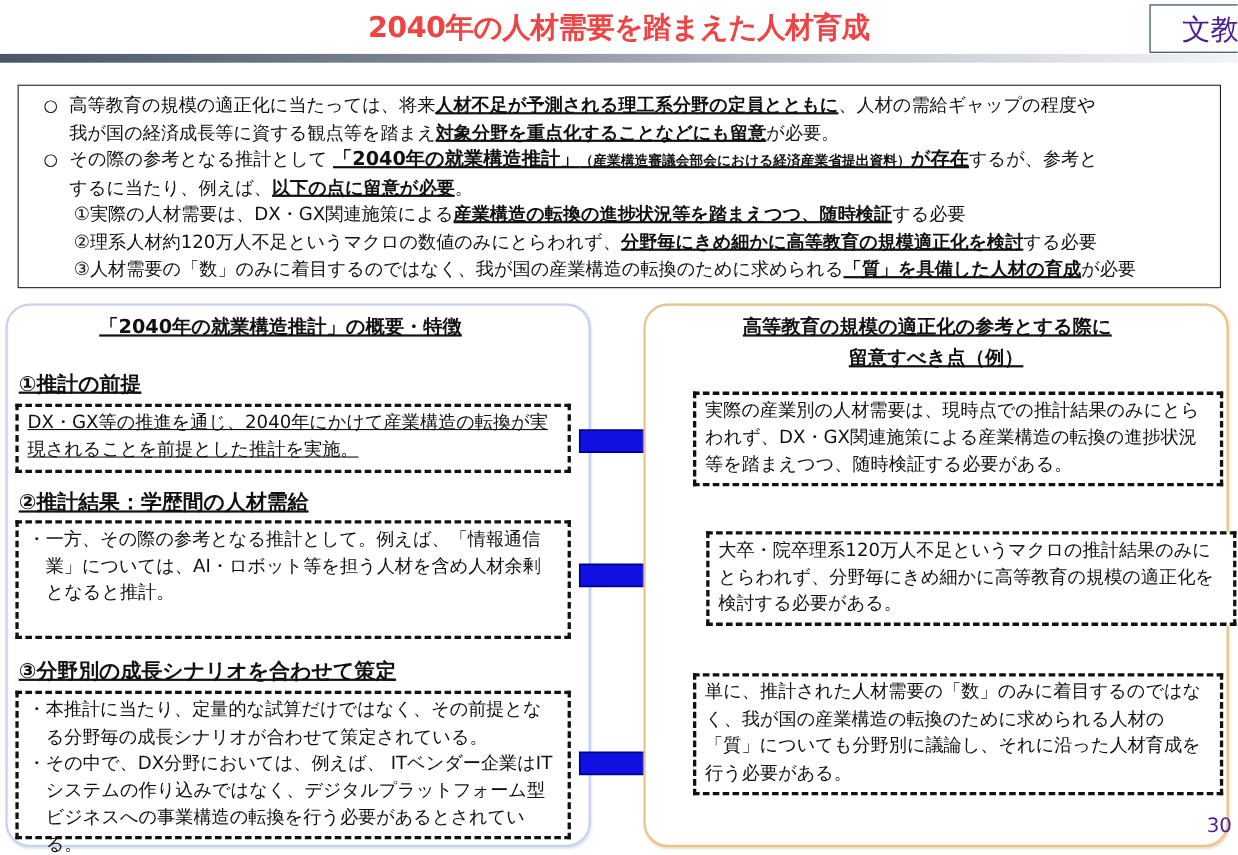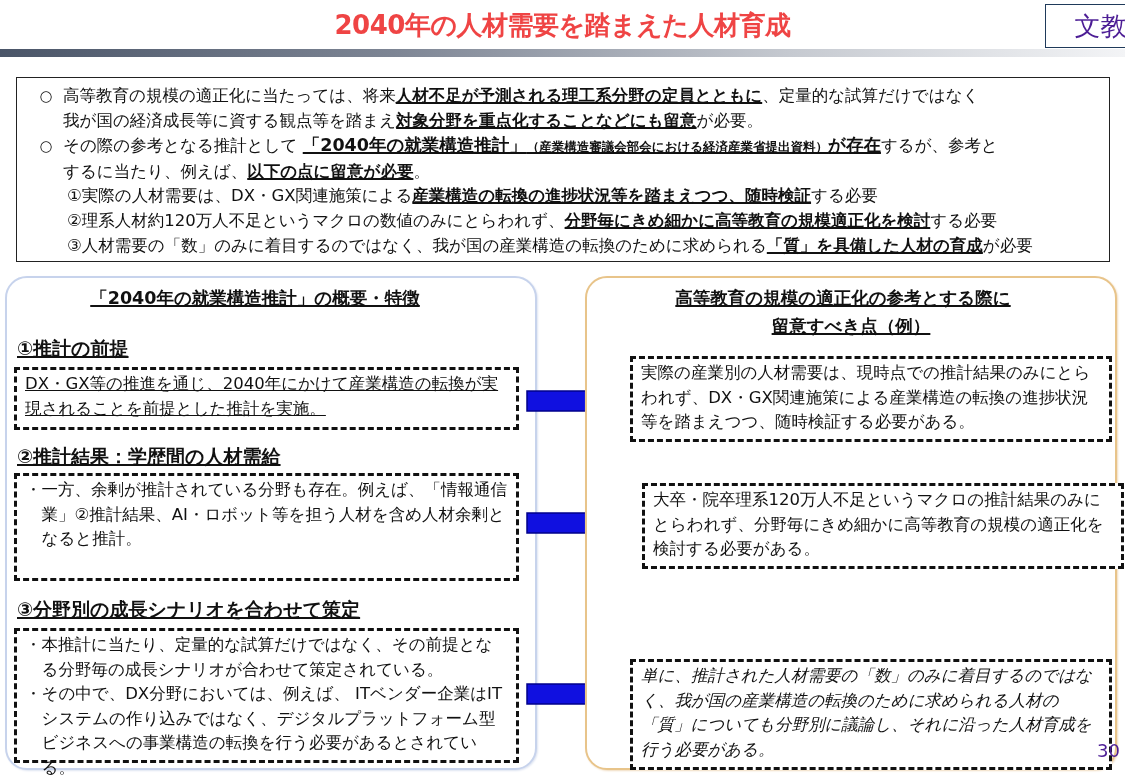--- a/index.html
+++ b/index.html
@@ -62,21 +62,21 @@
 </style>
 </head>
 <body>
 
 <div class="title">2040年の人材需要を踏まえた人材育成</div>
 <div class="badge">文教</div>
 <div class="header-bar"></div>
 
 <div class="summary-box">
   <div class="line">
-    <span class="bul">○</span><span>高等教育の規模の適正化に当たっては、将来</span><b class="u">人材不足が予測される理工系分野の定員とともに</b><span>、定量的な試算だけではなく</span>
+    <span class="bul">○</span><span>高等教育の規模の適正化に当たっては、将来</span><b class="u">人材不足が予測される理工系分野の定員とともに</b><span>、人材の需給ギャップの程度や</span>
   </div>
   <div class="line ind1">
     <span>我が国の経済成長等に資する観点等を踏まえ</span><b class="u">対象分野を重点化することなどにも留意</b><span>が必要。</span>
   </div>
   <div class="line">
     <span class="bul">○</span><span>その際の参考となる推計として</span> <b class="u" style="font-size:17.5px">「2040年の就業構造推計」</b><b class="u small">（産業構造審議会部会における経済産業省提出資料）</b><b class="u" style="font-size:17.5px">が存在</b><span>するが、参考と</span>
   </div>
   <div class="line ind1">
     <span>するに当たり、例えば、</span><b class="u">以下の点に留意が必要</b><span>。</span>
   </div>
@@ -94,21 +94,21 @@
 <div class="panel panel-left"></div>
 <div class="panel-title" style="left:5px; top:284px; width:500px;">「2040年の就業構造推計」の概要・特徴</div>
 
 <div class="sec-heading" style="top:336px;">①推計の前提</div>
 <div class="dash-box" style="left:14px; top:367px; width:505px; height:63px;text-decoration:underline;">
   <div>DX・GX等の推進を通じ、2040年にかけて産業構造の転換が実現されることを前提とした推計を実施。</div>
 </div>
 
 <div class="sec-heading" style="top:444px;">②推計結果：学歴間の人材需給</div>
 <div class="dash-box" style="left:14px; top:473px; width:505px; height:108px;">
-  <div class="li">・一方、余剰が推計されている分野も存在。例えば、「情報通信業」②推計結果、AI・ロボット等を担う人材を含め人材余剰となると推計。</div>
+  <div class="li">・一方、その際の参考となる推計として。例えば、「情報通信業」については、AI・ロボット等を担う人材を含め人材余剰となると推計。</div>
 </div>
 
 <div class="sec-heading" style="top:597px;">③分野別の成長シナリオを合わせて策定</div>
 <div class="dash-box" style="left:14px; top:628px; width:505px; height:135px;">
   <div class="li">・本推計に当たり、定量的な試算だけではなく、その前提となる分野毎の成長シナリオが合わせて策定されている。</div>
   <div class="li">・その中で、DX分野においては、例えば、 ITベンダー企業はITシステムの作り込みではなく、デジタルプラットフォーム型ビジネスへの事業構造の転換を行う必要があるとされている。</div>
 </div>
 
 <svg class="arrow" style="left:526px; top:383px;" viewBox="0 0 96 36">
   <polygon points="1,8 66,8 66,1 94,18 66,35 66,28 1,28" fill="#1010e0" stroke="#00008a" stroke-width="1.5"></polygon>
@@ -123,17 +123,17 @@
 <div class="panel panel-right"></div>
 <div class="panel-title" style="left:585px; top:284px; width:516px;">高等教育の規模の適正化の参考とする際に</div>
 <div class="panel-title" style="left:585px; top:312px; width:532px;">留意すべき点（例）</div>
 
 <div class="dash-box" style="left:630px; top:356px; width:482px; height:86px;">
   <div>実際の産業別の人材需要は、現時点での推計結果のみにとらわれず、DX・GX関連施策による産業構造の転換の進捗状況等を踏まえつつ、随時検証する必要がある。</div>
 </div>
 <div class="dash-box" style="left:642px; top:483px; width:482px; height:86px;">
   <div>大卒・院卒理系120万人不足というマクロの推計結果のみにとらわれず、分野毎にきめ細かに高等教育の規模の適正化を検討する必要がある。</div>
 </div>
-<div class="dash-box" style="left:630px; top:659px; width:482px; height:111px;font-style:italic;">
+<div class="dash-box" style="left:630px; top:612px; width:482px; height:111px;">
   <div>単に、推計された人材需要の「数」のみに着目するのではなく、我が国の産業構造の転換のために求められる人材の「質」についても分野別に議論し、それに沿った人材育成を行う必要がある。</div>
 </div>
 
 <div class="page-num">30</div>
 
 </body></html>

